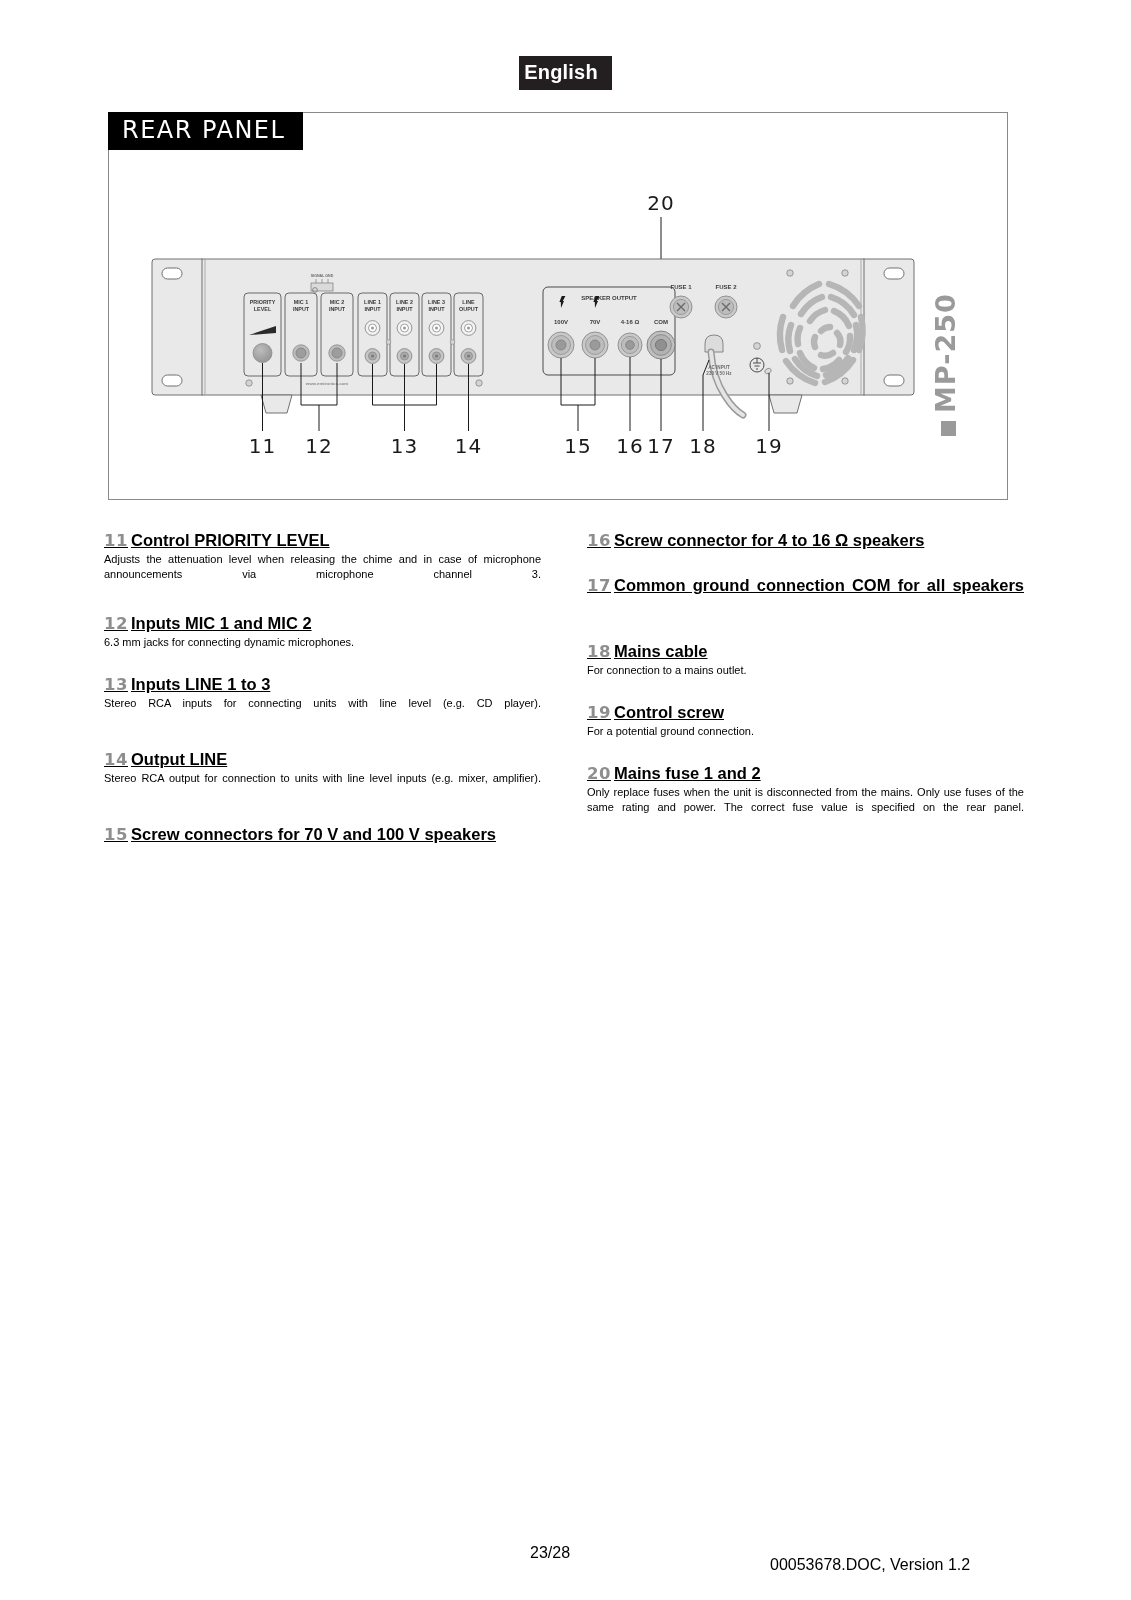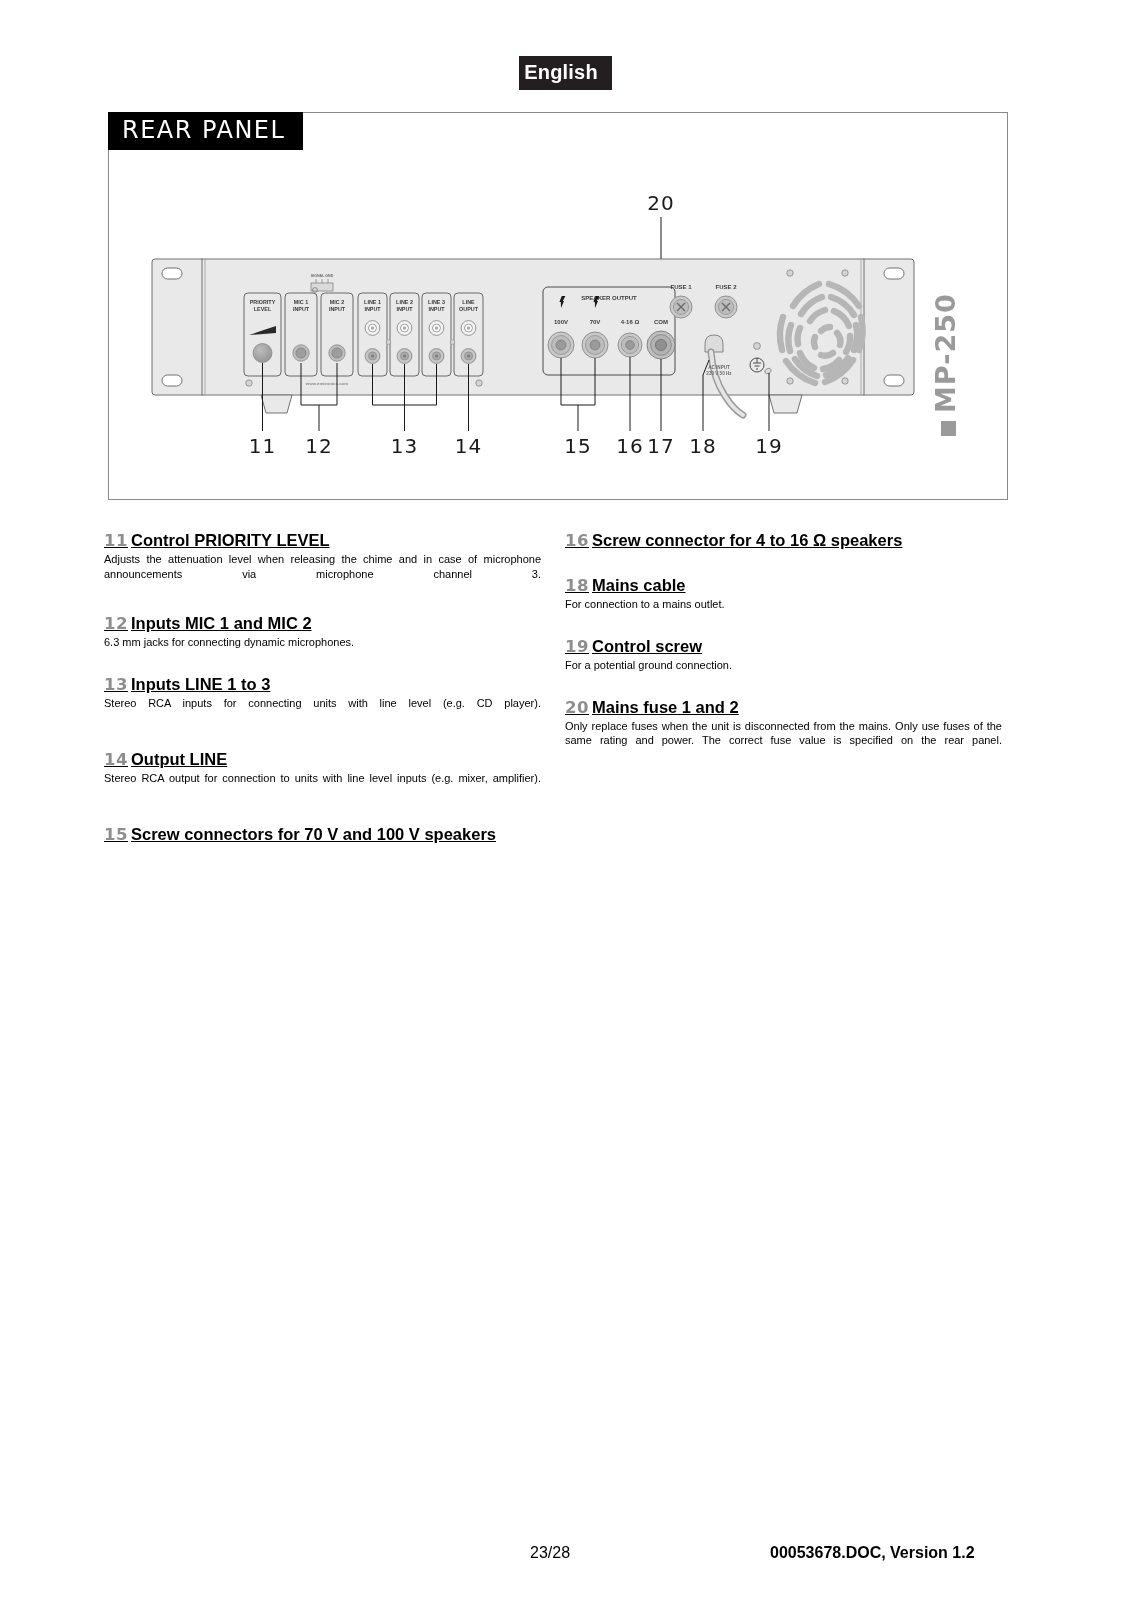--- a/index.html
+++ b/index.html
@@ -58,21 +58,21 @@
   
   .desc-cols {
     position: absolute;
     left: 104px; top: 530px;
     width: 920px;
   }
   .col {
     width: 437px;
     float: left;
   }
-  .col.right { margin-left: 24px; }
+  .col.right { margin-left: 46px; }
 
   .item { margin-bottom: 17px; }
   .item h3 {
     margin: 0 0 1px 0;
     font-size: 16.5px;
     font-weight: bold;
     line-height: 1.28;
     text-align: justify;
     text-justify: inter-word;
     text-decoration: underline;
@@ -111,21 +111,21 @@
   .footer {
     position: absolute;
     left: 0; bottom: 56px;
     width: 1131px;
     font-size: 16px;
   }
   .footer .pageno {
     position: absolute; left: 530px; top: 0;
   }
   .footer .docid {
-    position: absolute; left: 770px; top: 0; font-weight: bold;
+    position: absolute; left: 770px; top: 12px;
   }
 </style>
 </head>
 <body>
 
 <div class="lang-tab-row">
   <span class="lang-tab">English</span>
 </div>
 
 <div class="panel-frame">
@@ -382,20 +382,23 @@
     </div>
 
   </div>
 
   <div class="col right">
 
     <div class="item gap-lg">
       <h3><span class="num">16</span><span>Screw connector for 4 to 16 Ω speakers</span></h3>
     </div>
 
+    <div class="item gap-lg">
+      <h3 class="wrap-justify"><span class="num">17</span><span>Common ground connection COM for all speakers</span></h3>
+    </div>
 
     <div class="item gap-lg">
       <h3><span class="num">18</span><span>Mains cable</span></h3>
       <p class="lastline">For connection to a mains outlet.</p>
     </div>
 
     <div class="item gap-lg">
       <h3><span class="num">19</span><span>Control screw</span></h3>
       <p class="lastline">For a potential ground connection.</p>
     </div>

